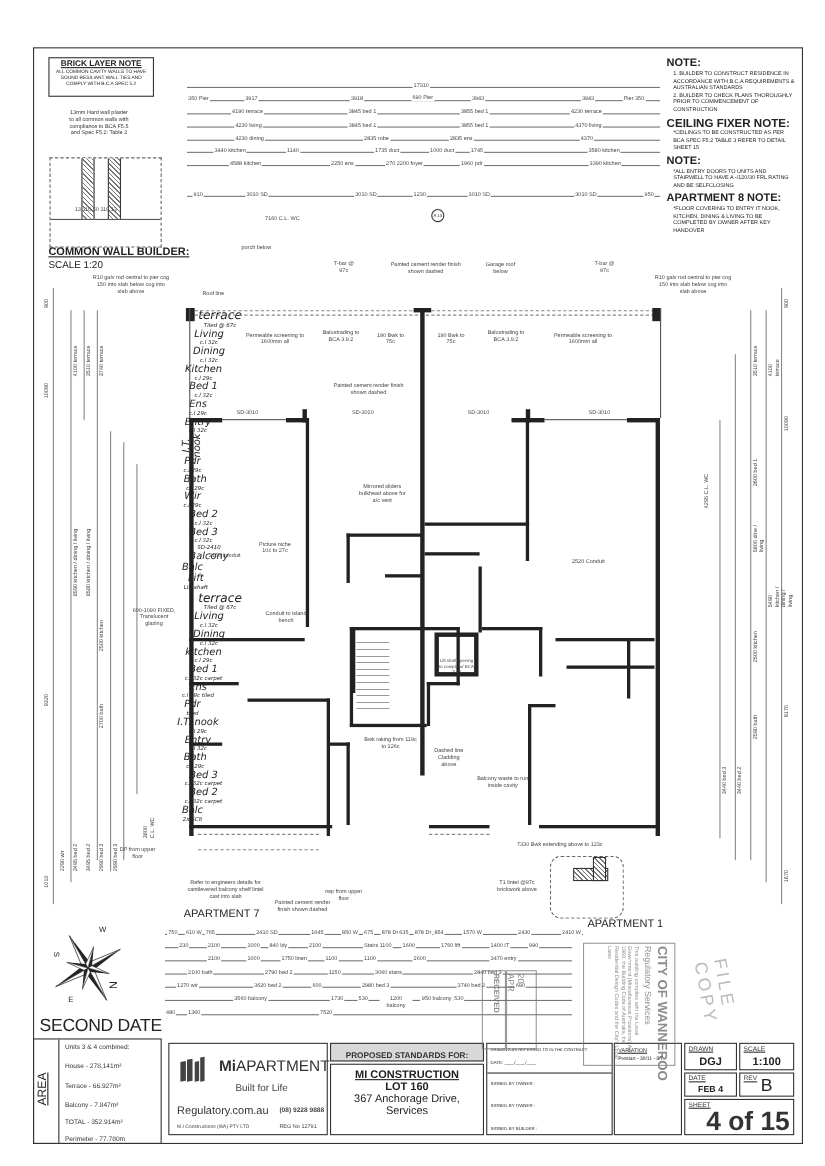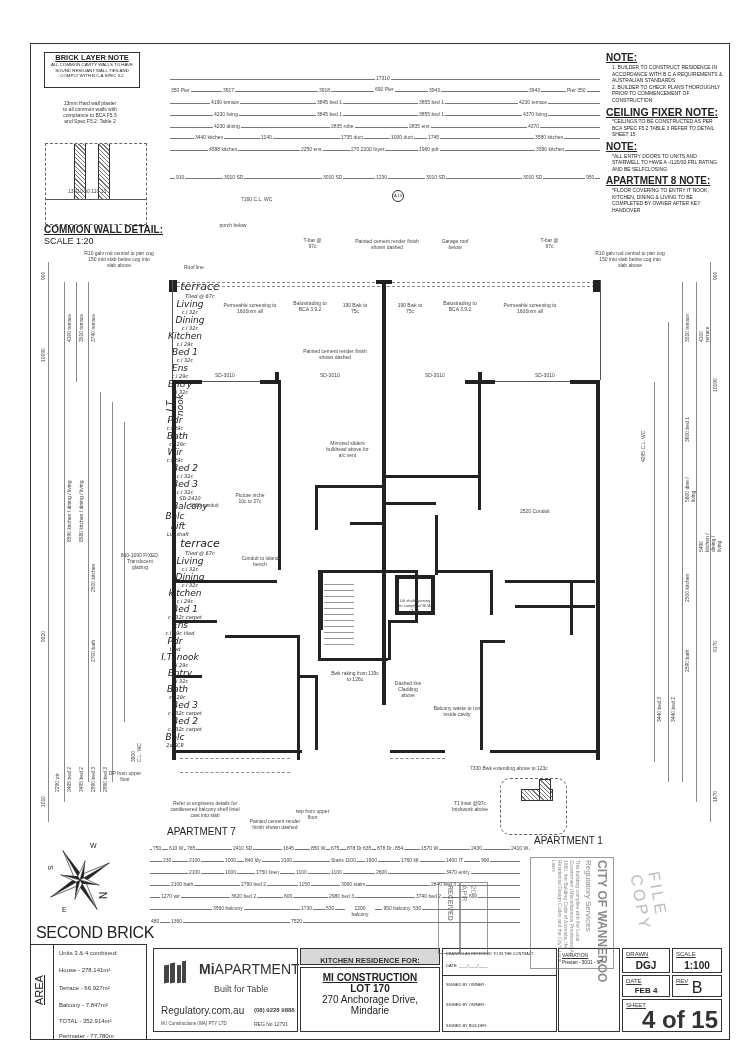--- a/index.html
+++ b/index.html
@@ -9,21 +9,21 @@
   .tiny{font-size:5px;line-height:6px;color:#444;}
   .sm{font-size:6px;line-height:7px;color:#333;}
   .room{font-family:"DejaVu Sans",sans-serif;font-style:italic;font-size:9px;color:#222;text-align:center;}
   .room .c{font-size:5px;display:block;line-height:6px;}
   .wall{position:absolute;background:#222;}
   .thin{position:absolute;background:#555;}
   .dash{position:absolute;border-top:1px dashed #888;}
   .dim{position:absolute;height:0;border-top:1px solid #777;}
   .dimtxt{position:absolute;font-size:5px;color:#444;background:#fff;padding:0 1px;white-space:nowrap;}
   .notebox{position:absolute;font-size:5.5px;line-height:7px;color:#222;}
-  .notehead{font-weight:bold;text-decoration:underline;font-size:10px;line-height:12px;}
+  .notehead{font-weight:bold;font-size:10px;line-height:12px;}
   .tb{position:absolute;border:1px solid #333;box-sizing:border-box;}
   .cell-lbl{font-size:6px;text-decoration:underline;color:#333;}
   .cell-val{font-weight:bold;color:#222;text-align:center;}
   .stamp{position:absolute;border:1.5px solid #777;color:#666;opacity:.75;}
 </style>
 </head>
 <body>
 
 <div class="sheet"></div>
 
@@ -34,21 +34,21 @@
 
 <div class="abs" style="left:62px;top:100px;width:56px;font-size:5px;line-height:6px;text-align:center;color:#333;">13mm Hard wall plaster to all common walls with compliance to BCA F5.5 and Spec F5.2: Table 2</div>
 <div class="abs" style="left:45px;top:143px;width:100px;height:80px;border:1px dashed #666;">
   <div class="abs" style="left:28px;top:0;width:10px;height:55px;background:repeating-linear-gradient(45deg,#fff 0 2px,#777 2px 3px);border-left:1px solid #333;border-right:1px solid #333;"></div>
   <div class="abs" style="left:52px;top:0;width:10px;height:55px;background:repeating-linear-gradient(45deg,#fff 0 2px,#777 2px 3px);border-left:1px solid #333;border-right:1px solid #333;"></div>
   <div class="abs" style="left:0;top:55px;width:100px;border-top:1px solid #555;"></div>
   <div class="abs tiny" style="left:22px;top:44px;">
     <span>13</span> <span>110</span> <span>50</span> <span>110</span> <span>13</span>
   </div>
 </div>
-<div class="abs" style="left:44px;top:224px;font-weight:bold;text-decoration:underline;font-size:10px;">COMMON WALL DETAIL:</div>
+<div class="abs" style="left:44px;top:224px;font-weight:bold;text-decoration:underline;font-size:10px;">COMMON WALL BUILDER:</div>
 <div class="abs" style="left:44px;top:236px;font-size:9px;">SCALE 1:20</div>
 
 <div class="notebox" style="left:606px;top:52px;width:118px;">
   <div class="notehead">NOTE:</div>
   <div style="padding-left:6px;font-size:5px;line-height:6.5px;">1. BUILDER TO CONSTRUCT RESIDENCE IN ACCORDANCE WITH B.C.A REQUIREMENTS &amp; AUSTRALIAN STANDARDS</div>
   <div style="padding-left:6px;font-size:5px;line-height:6.5px;">2. BUILDER TO CHECK PLANS THOROUGHLY PRIOR TO COMMENCEMENT OF CONSTRUCTION</div>
   <div class="notehead" style="margin-top:3px;font-size:10.5px;">CEILING FIXER NOTE:</div>
   <div style="padding-left:6px;font-size:5px;line-height:6.5px;">*CEILINGS TO BE CONSTRUCTED AS PER BCA SPEC F5.2 TABLE 3 REFER TO DETAIL SHEET 15</div>
   <div class="notehead" style="margin-top:3px;">NOTE:</div>
   <div style="padding-left:6px;font-size:5px;line-height:6.5px;">*ALL ENTRY DOORS TO UNITS AND STAIRWELL TO HAVE A -/120/30 FRL RATING AND BE SELFCLOSING</div>
@@ -449,21 +449,21 @@
           <polygon points="-20,0 -3,3 0,0" fill="#fff" stroke="#222" stroke-width=".5"></polygon>
       </g>
     </g>
   </svg>
   <span class="abs" style="left:60px;top:50px;font-size:10px;transform:rotate(-90deg);">N</span>
   <span class="abs" style="left:8px;top:24px;font-size:7px;transform:rotate(90deg);">S</span>
   <span class="abs" style="left:50px;top:2px;font-size:7px;">W</span>
   <span class="abs" style="left:22px;top:66px;font-size:7px;">E</span>
 </div>
 
-<div class="abs" style="left:36px;top:924px;font-size:16px;letter-spacing:-.3px;">SECOND BRICK</div>
+<div class="abs" style="left:36px;top:924px;font-size:16px;letter-spacing:-.3px;">SECOND DATE</div>
 
 <div class="tb" style="left:30px;top:944px;width:117px;height:96px;">
   <div class="abs" style="left:0;top:0;width:22px;height:94px;border-right:1px solid #333;">
     <div style="position:absolute;left:2px;top:60px;transform:rotate(-90deg);transform-origin:left top;font-size:11px;text-decoration:underline;">AREA</div>
   </div>
   <div class="abs sm" style="left:28px;top:5px;">Units 3 &amp; 4 combined:</div>
   <div class="abs sm" style="left:28px;top:22px;">House  -  278.141m²</div>
   <div class="abs sm" style="left:28px;top:40px;">Terrace  -  66.927m²</div>
   <div class="abs sm" style="left:28px;top:57px;">Balcony  -  7.847m²</div>
   <div class="abs sm" style="left:28px;top:73px;">TOTAL  -  352.914m²</div>
@@ -473,35 +473,35 @@
 <div class="tb" style="left:153px;top:948px;width:145px;height:84px;">
   <div class="abs" style="left:10px;top:12px;width:22px;height:22px;">
     <div class="abs" style="left:0;top:4px;width:5px;height:18px;background:#444;transform:skewY(-10deg);"></div>
     <div class="abs" style="left:6px;top:2px;width:5px;height:20px;background:#444;transform:skewY(-10deg);"></div>
     <div class="abs" style="left:13px;top:4px;width:4px;height:18px;background:#444;transform:skewY(-10deg);"></div>
     <div class="abs" style="left:18px;top:0;width:4px;height:22px;background:#444;transform:skewY(-10deg);"></div>
   </div>
   <div class="abs" style="left:45px;top:12px;font-size:14px;color:#333;">
     <span style="font-weight:bold;">Mi</span><span>APARTMENT</span>
   </div>
-  <div class="abs" style="left:60px;top:35px;font-size:9px;color:#444;">Built for Table</div>
+  <div class="abs" style="left:60px;top:35px;font-size:9px;color:#444;">Built for Life</div>
   <div class="abs" style="left:7px;top:56px;font-size:10px;color:#333;">Regulatory.com.au</div>
   <div class="abs" style="left:100px;top:58px;font-size:6px;font-weight:bold;color:#444;">(08) 9228 9888</div>
   <div class="abs" style="left:7px;top:72px;font-size:4.5px;color:#444;">M.I Constructions (WA) PTY LTD</div>
   <div class="abs" style="left:100px;top:72px;font-size:5px;color:#444;">REG No 12791</div>
 </div>
 
 <div class="tb" style="left:300px;top:948px;width:140px;height:17px;background:#d8d8d8;text-align:center;">
-  <span style="font-weight:bold;font-size:7.5px;line-height:15px;color:#333;">KITCHEN RESIDENCE FOR:</span>
+  <span style="font-weight:bold;font-size:7.5px;line-height:15px;color:#333;">PROPOSED STANDARDS FOR:</span>
 </div>
 <div class="tb" style="left:300px;top:967px;width:140px;height:65px;text-align:center;">
   <div style="font-weight:bold;text-decoration:underline;font-size:10px;margin-top:4px;">MI CONSTRUCTION</div>
-  <div style="font-weight:bold;font-size:10px;">LOT 170</div>
-  <div style="font-size:10px;">270 Anchorage Drive,</div>
-  <div style="font-size:10px;">Mindarie</div>
+  <div style="font-weight:bold;font-size:10px;">LOT 160</div>
+  <div style="font-size:10px;">367 Anchorage Drive,</div>
+  <div style="font-size:10px;">Services</div>
 </div>
 
 <div class="tb" style="left:442px;top:948px;width:115px;height:84px;">
   <div class="abs" style="left:3px;top:3px;font-size:3.8px;">DRAWING AS REFERRED TO IN THE CONTRACT</div>
   <div class="abs" style="left:3px;top:14px;font-size:4px;"><span>DATE:</span> <span>____/____/____</span></div>
   <div class="abs" style="left:0;top:26px;width:100%;border-top:1px solid #333;"></div>
   <div class="abs" style="left:3px;top:33px;font-size:4px;">SIGNED BY OWNER :</div>
   <div class="abs" style="left:3px;top:53px;font-size:4px;">SIGNED BY OWNER :</div>
   <div class="abs" style="left:3px;top:74px;font-size:4px;">SIGNED BY BUILDER :</div>
 </div>

